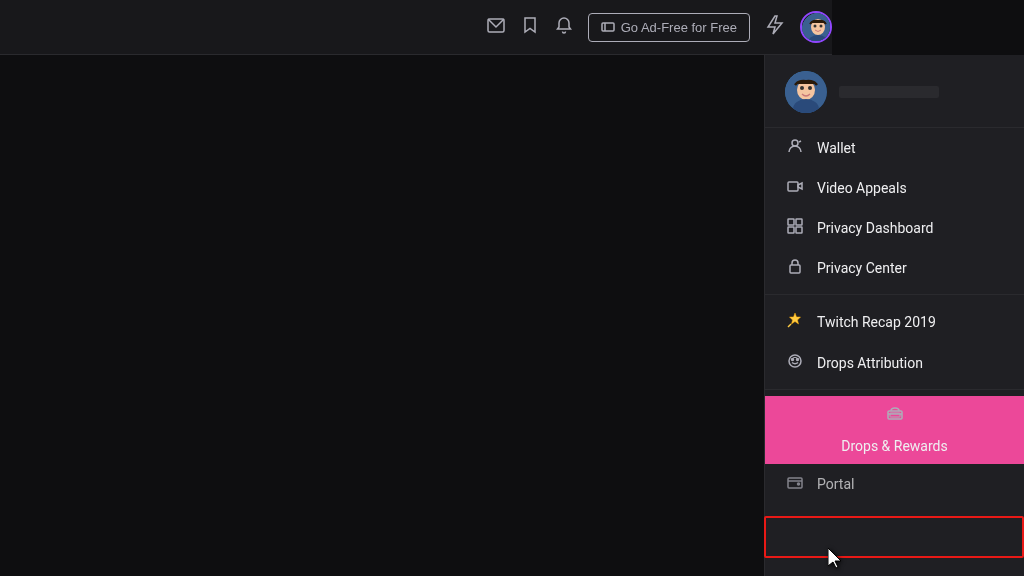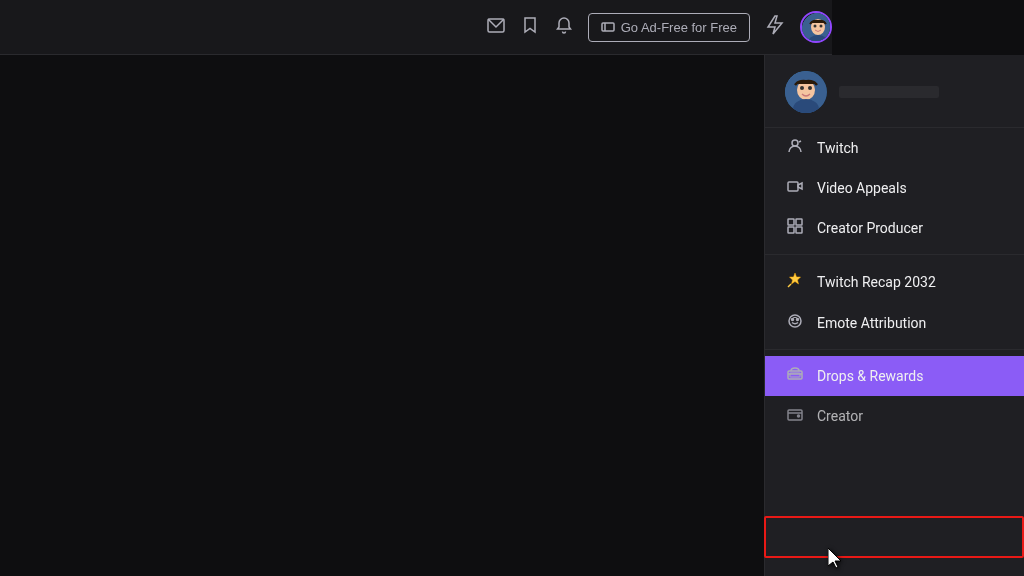--- a/index.html
+++ b/index.html
@@ -291,21 +291,21 @@
   </div>
 
   <div class="menu-item">
     <span class="item-icon">
       <svg width="16" height="16" viewBox="0 0 16 16" fill="none" stroke="#adadb8" stroke-width="1.5">
         <circle cx="8" cy="5" r="3"></circle>
         <path d="M2 14c0-3.3 2.7-6 6-6s6 2.7 6 6"></path>
         <path d="M12 4l2-1"></path>
       </svg>
     </span>
-    <span class="item-label">Twitch</span>
+    <span class="item-label">Wallet</span>
   </div>
 
   <div class="menu-item">
     <span class="item-icon">
       <svg width="16" height="16" viewBox="0 0 16 16" fill="none" stroke="#adadb8" stroke-width="1.5">
         <rect x="1" y="4" width="10" height="9" rx="1"></rect>
         <path d="M11 7l4-2v6l-4-2V7z"></path>
         <line x1="3" y1="7" x2="3" y2="7"></line>
         <line x1="3" y1="10" x2="3" y2="10"></line>
       </svg>
@@ -315,75 +315,84 @@
 
   <div class="menu-item">
     <span class="item-icon">
       <svg width="16" height="16" viewBox="0 0 16 16" fill="none" stroke="#adadb8" stroke-width="1.5">
         <rect x="1" y="1" width="6" height="6" rx="0.5"></rect>
         <rect x="9" y="1" width="6" height="6" rx="0.5"></rect>
         <rect x="1" y="9" width="6" height="6" rx="0.5"></rect>
         <rect x="9" y="9" width="6" height="6" rx="0.5"></rect>
       </svg>
     </span>
-    <span class="item-label">Creator Producer</span>
-  </div>
-
+    <span class="item-label">Privacy Dashboard</span>
+  </div>
+
+  <div class="menu-item">
+    <span class="item-icon">
+      <svg width="16" height="16" viewBox="0 0 16 16" fill="none" stroke="#adadb8" stroke-width="1.5">
+        <rect x="3" y="7" width="10" height="8" rx="1"></rect>
+        <path d="M5 7V5a3 3 0 016 0v2"></path>
+      </svg>
+    </span>
+    <span class="item-label">Privacy Center</span>
+  </div>
 
 
   <div class="menu-divider"></div>
 
   <div class="menu-item">
     <span class="item-icon">
       <svg width="18" height="18" viewBox="0 0 18 18">
 
         <path d="M9 2 L10.5 6 L14.5 6 L11.5 9 L12.5 13 L9 10.5 L5.5 13 L6.5 9 L3.5 6 L7.5 6 Z" fill="#ffcc44" stroke="#ffaa00" stroke-width="0.5"></path>
         <line x1="2" y1="16" x2="5" y2="13" stroke="#ffcc44" stroke-width="1.5"></line>
       </svg>
     </span>
-    <span class="item-label">Twitch Recap 2032</span>
+    <span class="item-label">Twitch Recap 2019</span>
   </div>
 
   <div class="menu-item">
     <span class="item-icon">
       <svg width="16" height="16" viewBox="0 0 16 16" fill="none" stroke="#adadb8" stroke-width="1.5">
         <circle cx="8" cy="8" r="6"></circle>
         <path d="M5 9.5 Q8 12 11 9.5"></path>
         <circle cx="5.5" cy="6.5" r="1" fill="#adadb8"></circle>
         <circle cx="10.5" cy="6.5" r="1" fill="#adadb8"></circle>
         <path d="M6 5 Q8 3.5 10 5" stroke="#adadb8" stroke-width="1"></path>
       </svg>
     </span>
-    <span class="item-label">Emote Attribution</span>
+    <span class="item-label">Drops Attribution</span>
   </div>
 
   <div class="menu-divider"></div>
 
 
-  <div class="menu-item highlighted" style="background:#8b5cf6;">
+  <div class="menu-item highlighted" style="background:#ec4899;flex-direction:column;">
     <span class="item-icon">
       <svg width="16" height="16" viewBox="0 0 16 16" fill="none" stroke="#adadb8" stroke-width="1.5">
         <rect x="1" y="5" width="14" height="8" rx="1"></rect>
         <rect x="3" y="7" width="10" height="4" rx="0.5" stroke-width="1"></rect>
         <line x1="1" y1="8" x2="15" y2="8"></line>
         <path d="M4 5 Q4 2 8 2 Q12 2 12 5"></path>
       </svg>
     </span>
     <span class="item-label" style="color:#efeff1;">Drops &amp; Rewards</span>
   </div>
 
   <div class="menu-item" style="opacity:0.7;">
     <span class="item-icon">
       <svg width="16" height="16" viewBox="0 0 16 16" fill="none" stroke="#adadb8" stroke-width="1.5">
         <rect x="1" y="4" width="14" height="10" rx="1"></rect>
         <path d="M1 7h14"></path>
         <circle cx="11.5" cy="10" r="1" fill="#adadb8"></circle>
       </svg>
     </span>
-    <span class="item-label">Creator</span>
+    <span class="item-label">Portal</span>
   </div>
 
 </div>
 
 <div class="highlight-box" style="left: 764px; top: 516px; width: 260px; height: 42px; border: 2.5px solid #e91916; border-radius: 2px;">
 </div>
 
 <div class="cursor" style="left: 828px; top: 548px;">
   <svg width="18" height="22" viewBox="0 0 18 22">
     <polygon points="0,0 0,18 5,14 8,20 10,19 7,13 13,13" fill="white" stroke="black" stroke-width="1"></polygon>

